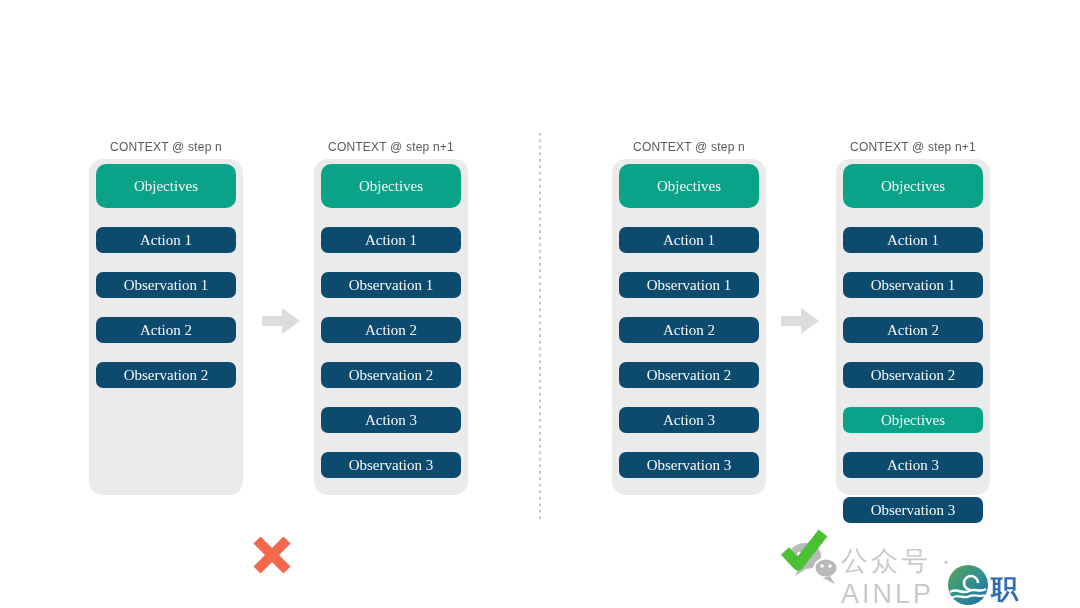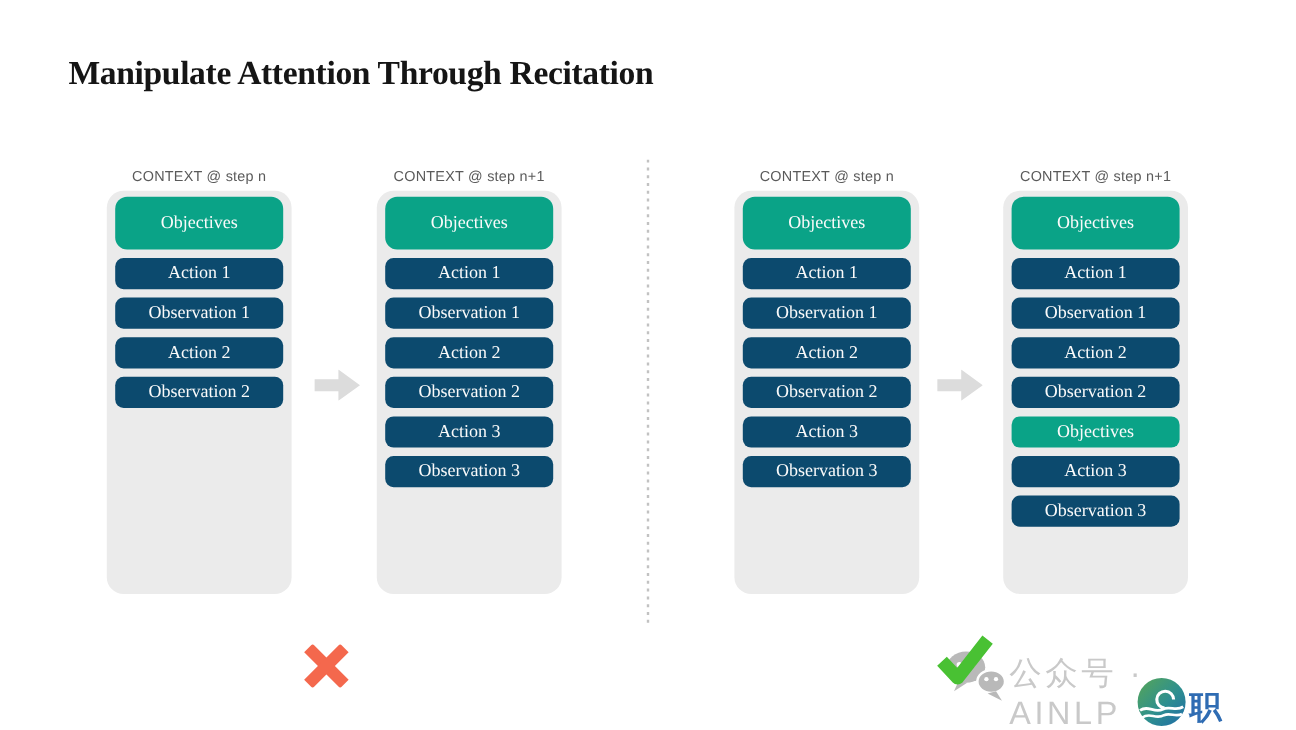--- a/index.html
+++ b/index.html
@@ -3,21 +3,21 @@
 <meta charset="utf-8">
 <style>
   html,body{margin:0;padding:0;background:#ffffff;}
   .slide{position:relative;width:1080px;height:608px;background:#ffffff;overflow:hidden;
          font-family:"Liberation Sans",sans-serif;}
   .title{position:absolute;left:57px;top:46px;font-family:"Liberation Serif",serif;
          font-weight:700;font-size:28px;color:#151515;letter-spacing:-0.3px;}
   .col{position:absolute;top:140px;width:154px;display:flex;flex-direction:column;}
   .col-label{font-size:12px;color:#5a5a5a;text-align:center;margin-bottom:5px;letter-spacing:0.2px;}
   .panel{background:#ebebeb;border-radius:14px;height:336px;padding:5px 7px;
-         box-sizing:border-box;display:flex;flex-direction:column;gap:7px;}
+         box-sizing:border-box;display:flex;flex-direction:column;gap:19px;}
   .box{flex:0 0 26px;height:26px;border-radius:7px;display:flex;align-items:center;
        justify-content:center;font-family:"Liberation Serif",serif;font-size:15px;color:#fafafa;}
   .box.tall{flex:0 0 44px;height:44px;border-radius:10px;}
   .box.green{background:#0aa387;}
   .box.gray{background:#0c4a6e;}
   #col-1{left:89px;}  #col-2{left:314px;}  #col-3{left:612px;}  #col-4{left:836px;}
   .arrow{position:absolute;top:308px;}
   #arrow-1{left:262px;} #arrow-2{left:781px;}
   .divider{position:absolute;left:538px;top:133px;}
   .verdict{position:absolute;}
@@ -29,21 +29,20 @@
   #check{left:780px;top:527px;z-index:3;}
   .brand-logo{position:absolute;left:947px;top:564px;z-index:4;}
   .brand-text{position:absolute;left:991px;top:571px;font-size:27px;font-weight:700;
               color:#2f6cb3;letter-spacing:1px;z-index:4;}
 </style>
 </head>
 <body>
 
 <div class="slide">
 
-  <div class="title">Manipulate Attention Through Recitation</div>
 
   <div class="col" id="col-1">
     <div class="col-label">CONTEXT @ step n</div>
     <div class="panel">
       <div class="box tall green">Objectives</div>
       <div class="box gray">Action 1</div>
       <div class="box gray">Observation 1</div>
       <div class="box gray">Action 2</div>
       <div class="box gray">Observation 2</div>
     </div>

